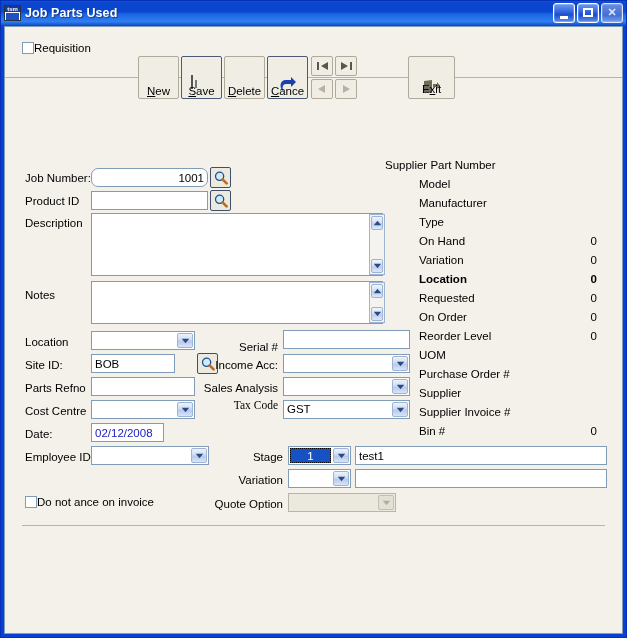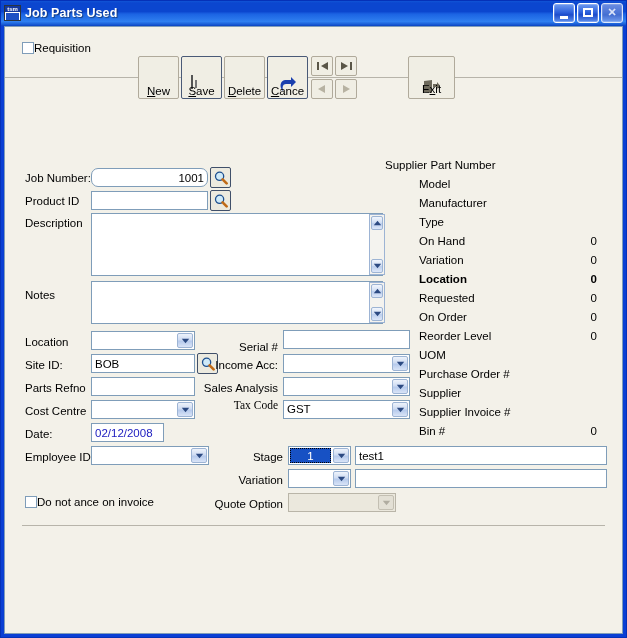--- a/index.html
+++ b/index.html
@@ -404,21 +404,21 @@
 
       <div class="combo" style="left:86px; top:253px; width:104px;">
         <div class="txt"></div>
         <div class="arrow">
           <svg width="9" height="6" viewBox="0 0 9 6">
               <path d="M4.5 5.3 L0.8 0.7 L8.2 0.7 Z" fill="#2c4a82"></path>
             </svg>
         </div>
       </div>
 
-      <input class="fld" style="left: 86px; top: 276px; width: 104px;" readonly="" value="BOB">
+      <input class="fld" style="left: 86px; top: 276px; width: 84px;" readonly="" value="BOB">
       <div class="magbtn" style="left:192px; top:275px;">
         <svg width="14" height="14" viewBox="0 0 14 14">
             <circle cx="5.6" cy="5.3" r="4.1" fill="#cfeaf8" stroke="#1d4f8f" stroke-width="1.3"></circle>
             <path d="M8.6 8.4 L12.6 12.4" stroke="#c06a16" stroke-width="2.6" stroke-linecap="round"></path>
           </svg>
       </div>
 
       <input class="fld" style="left: 86px; top: 299px; width: 104px;" readonly="" value="">
 
       <div class="combo" style="left:86px; top:322px; width:104px;">

